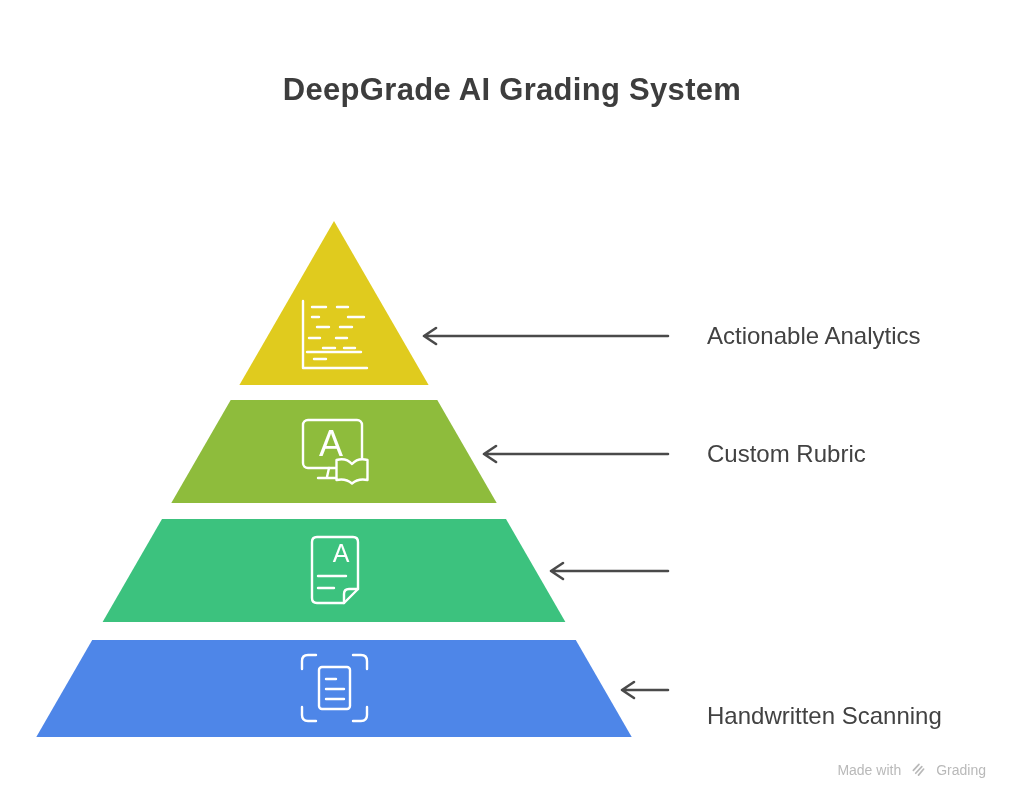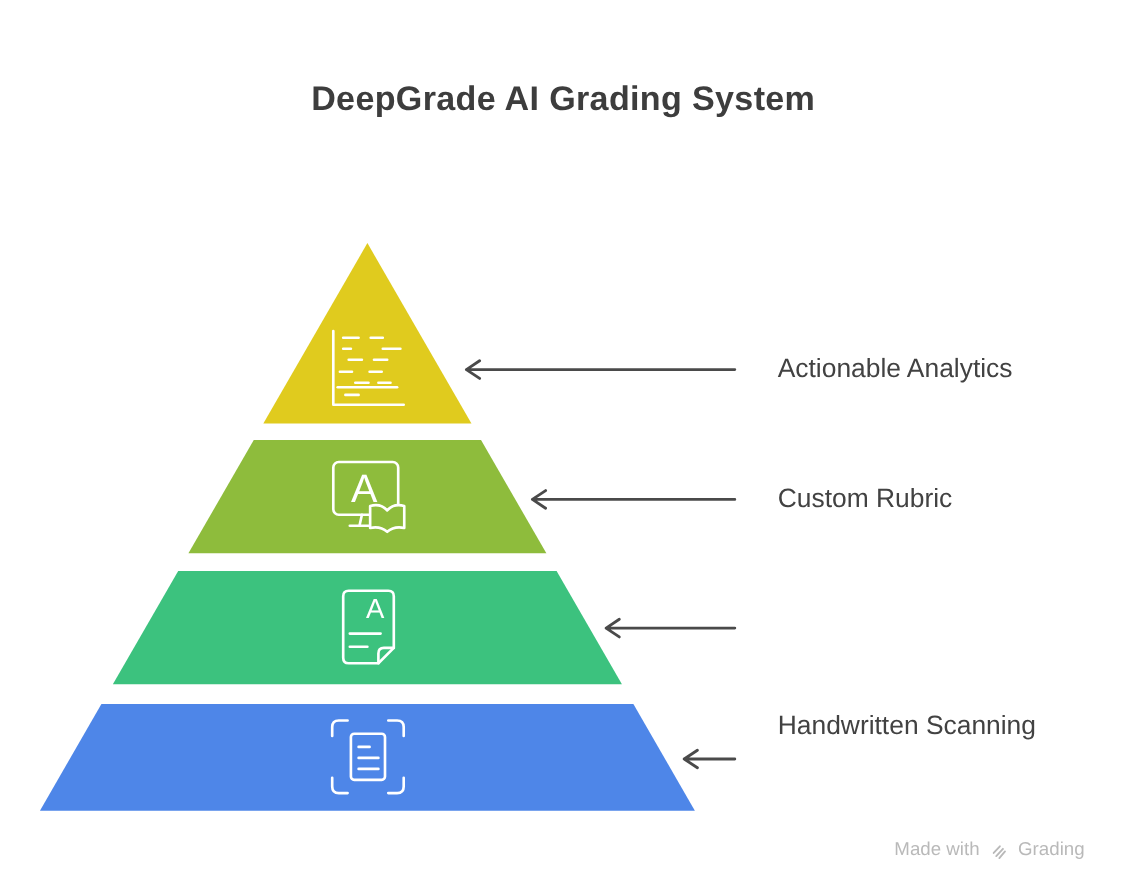--- a/index.html
+++ b/index.html
@@ -3,26 +3,26 @@
 <meta charset="utf-8">
 <style>
   html,body{margin:0;padding:0;background:#ffffff;}
   body{width:1024px;height:807px;font-family:"Liberation Sans",sans-serif;}
   .canvas{position:relative;width:1024px;height:807px;background:#ffffff;overflow:hidden;}
   .title{position:absolute;top:72px;left:0;width:1024px;text-align:center;
          font-size:31px;font-weight:bold;color:#3d3d3d;letter-spacing:0.3px;}
   .diagram-svg{position:absolute;left:0;top:0;}
   .level-label{position:absolute;left:707px;height:32px;line-height:32px;
                font-size:24px;color:#424242;white-space:nowrap;}
-  .label-1{top:320px;} .label-2{top:438px;} .label-3{top:555px;} .label-4{top:644px;text-align:center;}
+  .label-1{top:320px;} .label-2{top:438px;} .label-3{top:555px;} .label-4{top:700px;text-align:center;}
   .icon{fill:none;stroke-width:2.4;stroke-linecap:round;stroke-linejoin:round;}
   .icon-letter{stroke:none;fill:#ffffff;font-family:"Liberation Sans",sans-serif;}
   .arrow{fill:none;stroke-width:2.6;stroke-linecap:round;stroke-linejoin:round;}
-  .watermark{position:absolute;top:762px;right:38px;display:flex;align-items:flex-end;
-             gap:10px;font-size:17px;color:#b9b9b9;font-weight:500;}
+  .watermark{position:absolute;top:762px;right:38px;display:flex;align-items:flex-start;
+             gap:10px;font-size:14px;color:#b9b9b9;font-weight:500;}
   .napkin-logo{stroke:#b9b9b9;stroke-width:1.8;stroke-linecap:round;fill:none;}
 </style>
 </head>
 <body>
 
 <div class="canvas">
 
   <div class="title">DeepGrade AI Grading System</div>
 
   <svg class="diagram-svg" width="1024" height="807" viewBox="0 0 1024 807">

